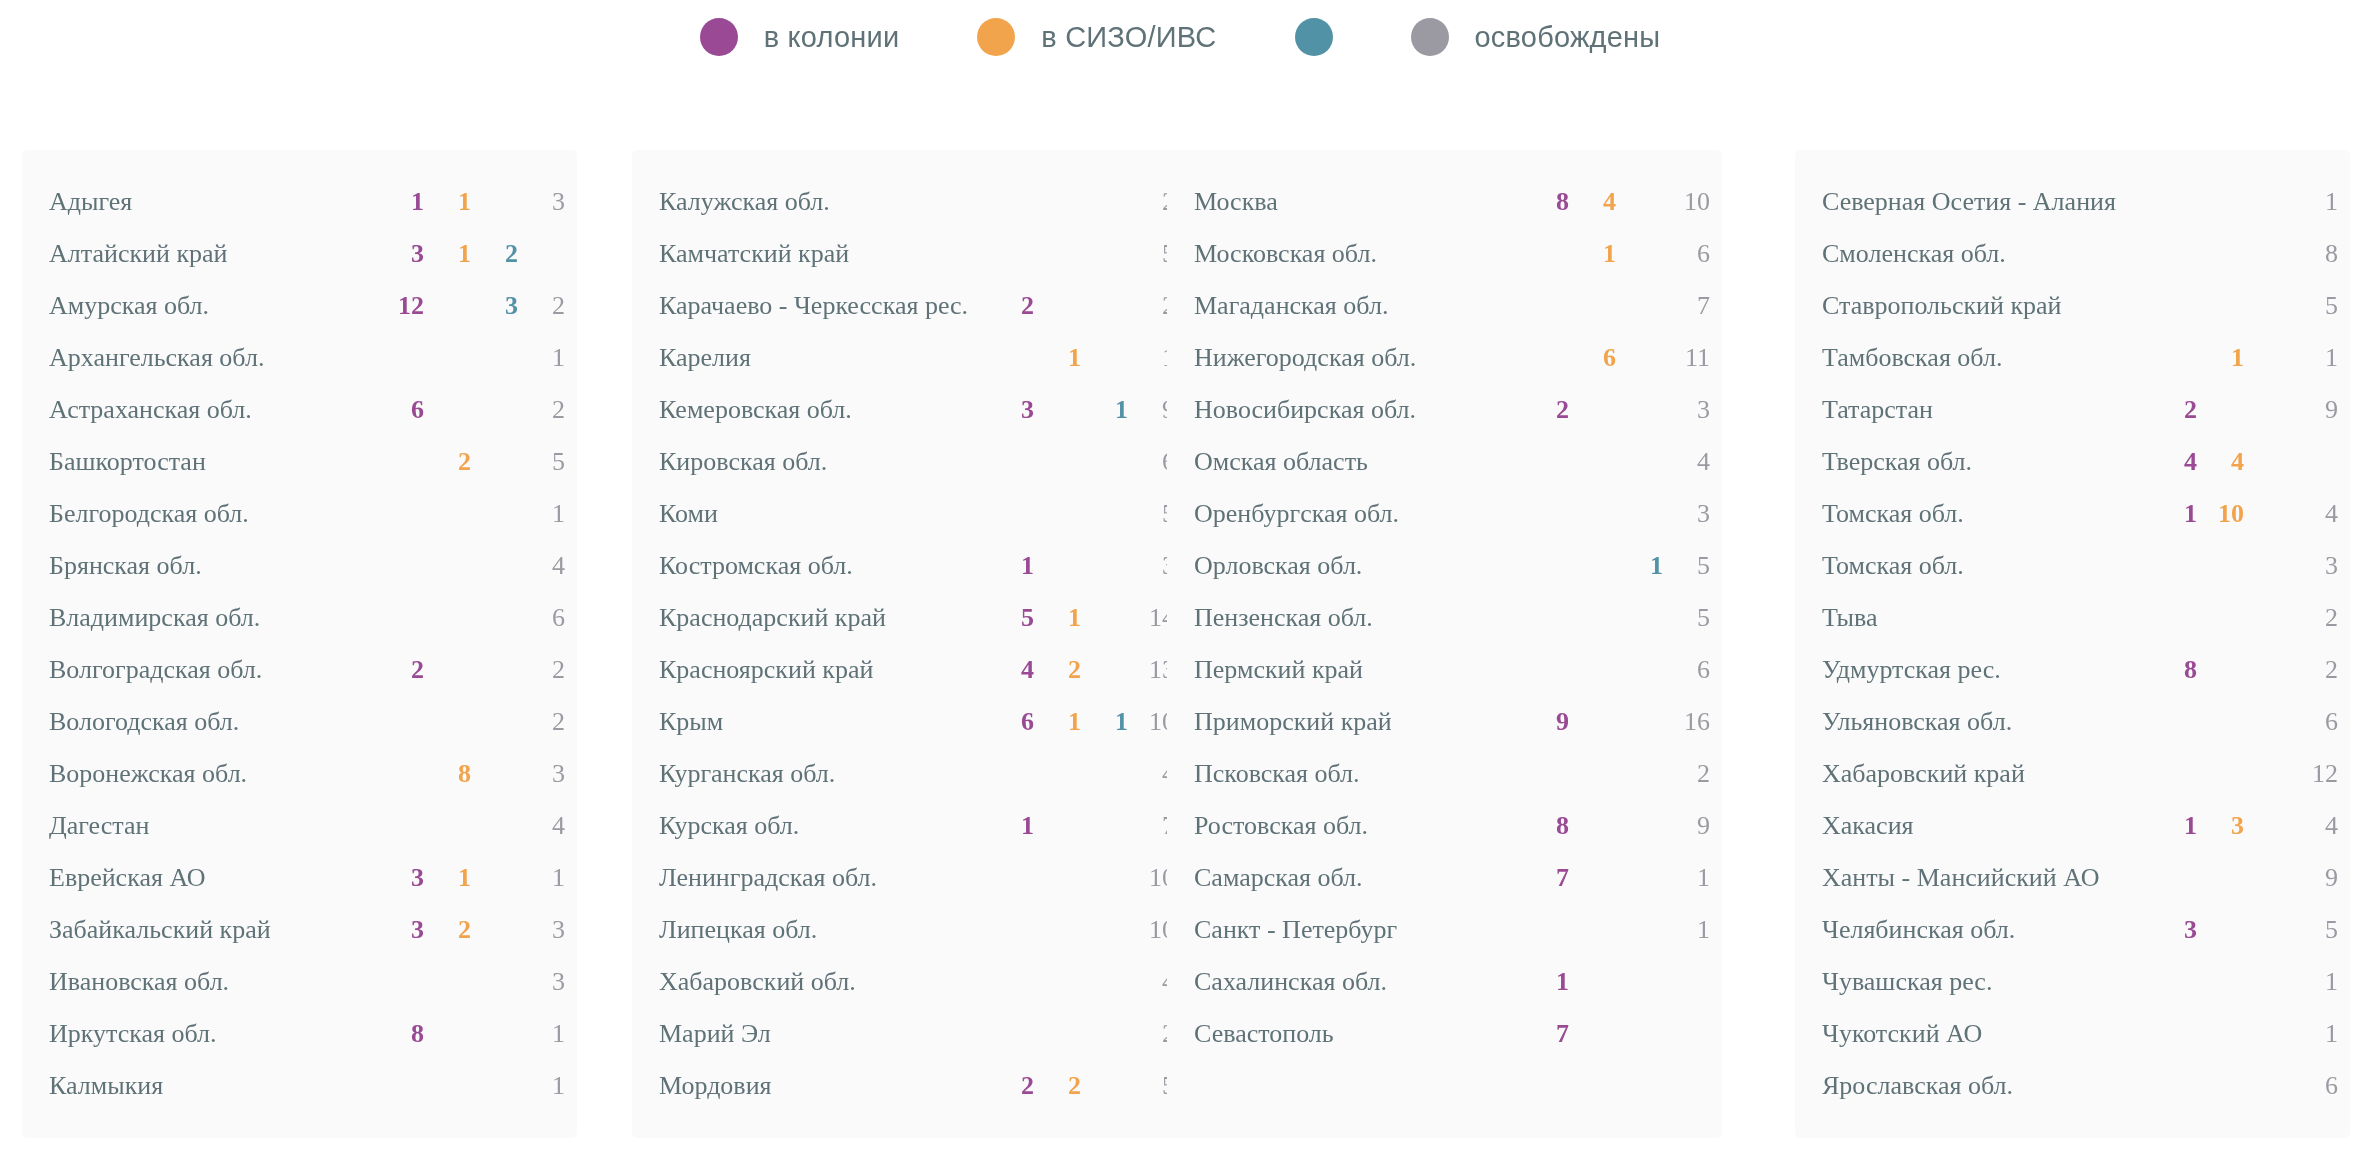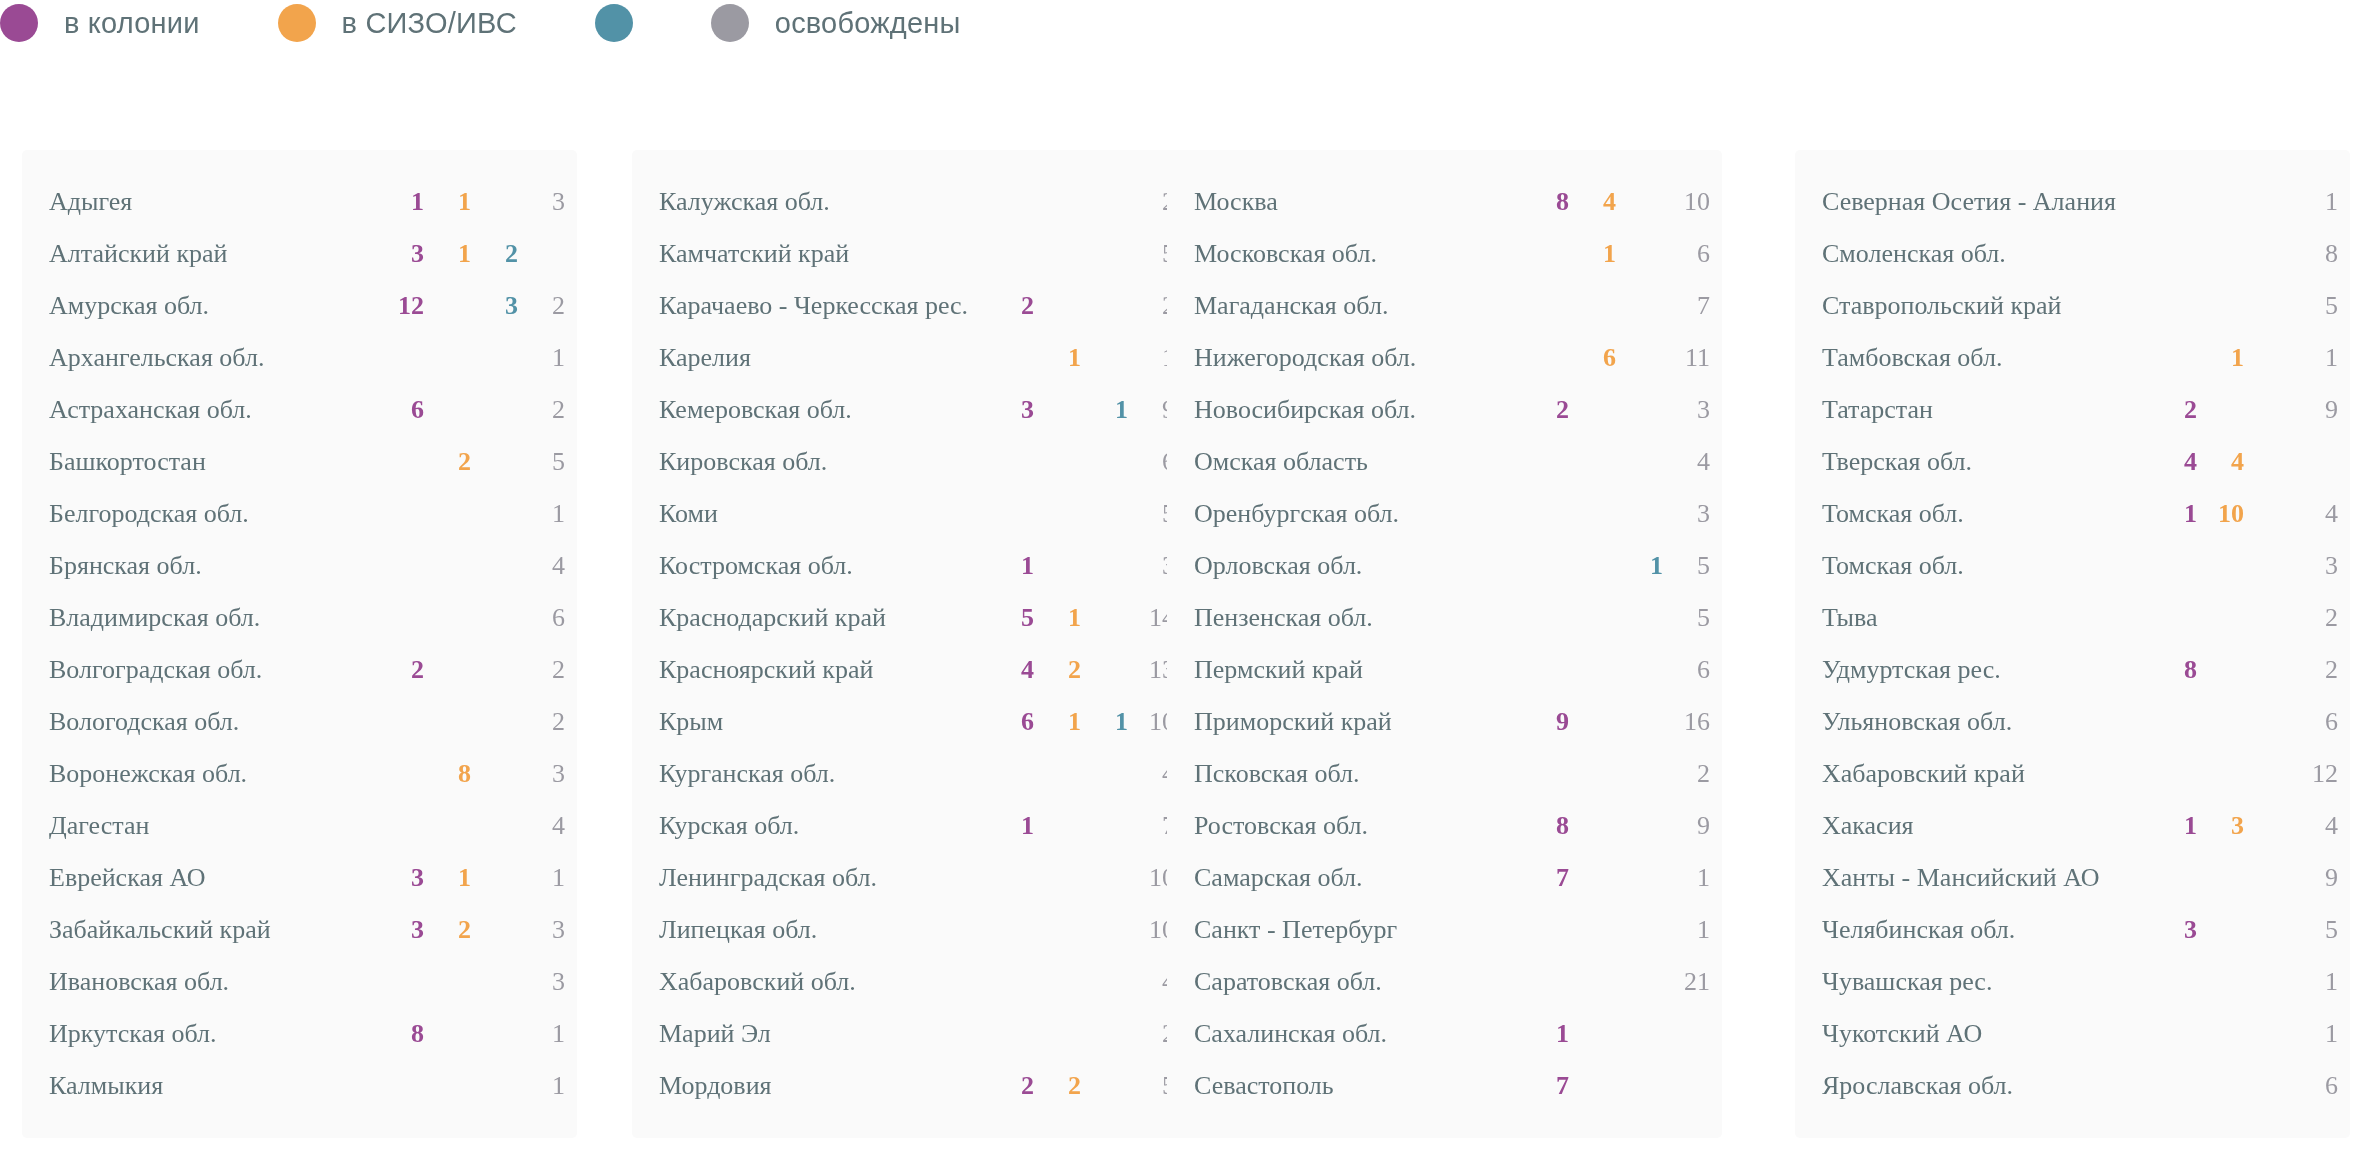--- a/index.html
+++ b/index.html
@@ -11,22 +11,22 @@
     --cardbg:#fafafa;
   }
   *{box-sizing:border-box;}
   html,body{margin:0;padding:0;}
   body{
     width:2360px;height:1150px;position:relative;overflow:hidden;
     background:#ffffff;
     font-family:"Liberation Sans", sans-serif;
   }
   .legend{
-    position:absolute;top:4px;left:0;right:0;
-    display:flex;align-items:center;gap:78px;
+    position:absolute;top:18px;left:0;right:0;
+    display:flex;justify-content:center;align-items:center;gap:78px;
   }
   .legend-item{display:flex;align-items:center;gap:26px;cursor:default;}
   .dot{width:38px;height:38px;border-radius:50%;flex:0 0 auto;}
   .legend-label{font-size:29px;font-weight:500;color:var(--nametext);letter-spacing:.2px;white-space:nowrap;}
   .card{
     position:absolute;top:150px;width:555px;height:988px;
     background:var(--cardbg);border-radius:5px;
     padding:26px 12px 26px 27px;
     font-family:Liberation Serif, serif;
   }
@@ -426,27 +426,20 @@
         <span class="val freed">1</span>
       </div>
       <div class="row">
         <span class="name">Санкт - Петербург</span>
         <span class="val colony"></span>
         <span class="val sizo"></span>
         <span class="val forced"></span>
         <span class="val freed">1</span>
       </div>
       <div class="row">
-        <span class="name">Саратовская обл.</span>
-        <span class="val colony"></span>
-        <span class="val sizo"></span>
-        <span class="val forced"></span>
-        <span class="val freed">21</span>
-      </div>
-      <div class="row">
         <span class="name">Сахалинская обл.</span>
         <span class="val colony">1</span>
         <span class="val sizo"></span>
         <span class="val forced"></span>
         <span class="val freed"></span>
       </div>
       <div class="row">
         <span class="name">Севастополь</span>
         <span class="val colony">7</span>
         <span class="val sizo"></span>

